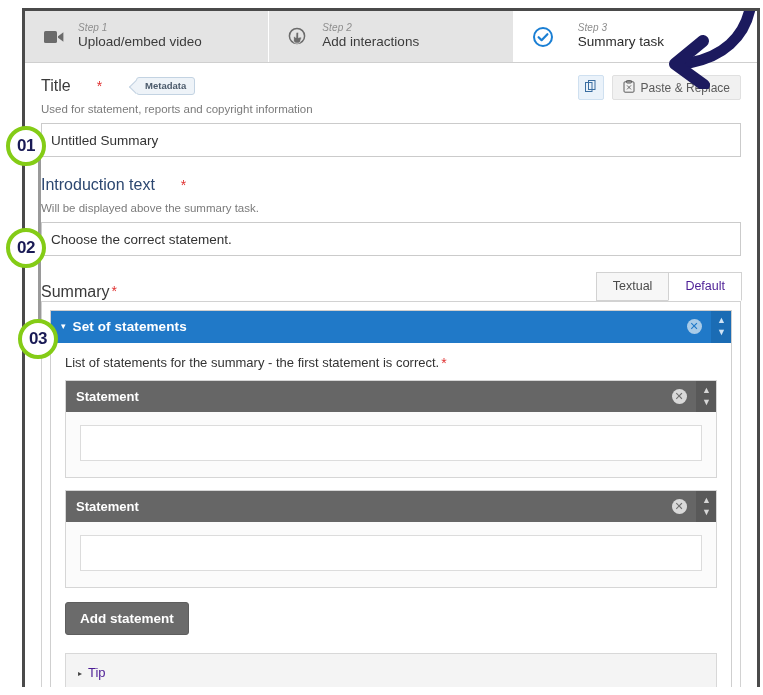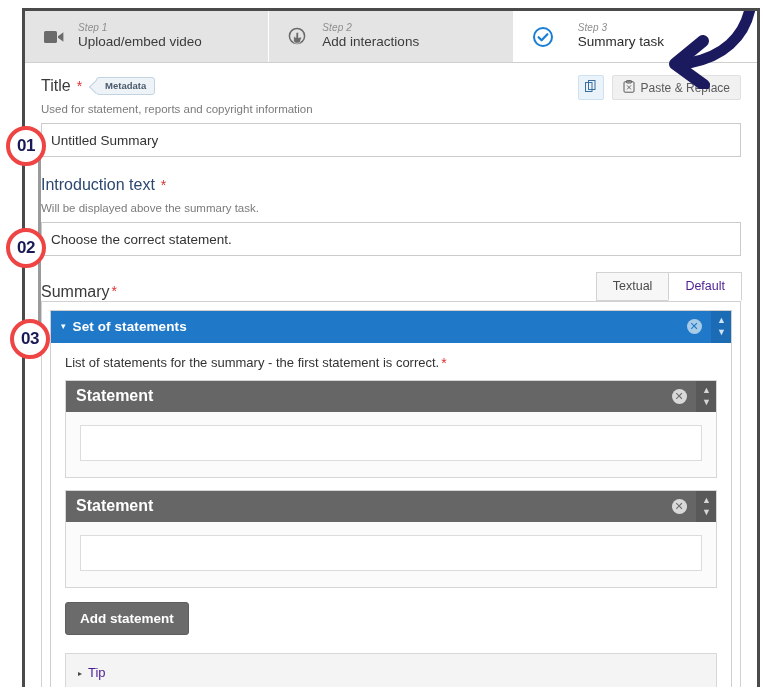--- a/index.html
+++ b/index.html
@@ -80,21 +80,21 @@
   
   .editor-body {
     padding: 12px 16px 0 16px;
     background: #ffffff;
     position: relative;
   }
 
   .field-head {
     display: flex;
     align-items: center;
-    gap: 4px;
+    gap: 24px;
     min-height: 22px;
   }
   .field-title {
     font-size: 16px;
     color: #2c4770;
     font-weight: 400;
   }
   .field-title.plain { color: #3a3a3a; }
   .req {
     color: #e03131;
@@ -298,21 +298,21 @@
   .card-head {
     display: flex;
     align-items: center;
     background: #666666;
     color: #ffffff;
     height: 31px;
     padding-left: 10px;
     cursor: pointer;
   }
   .card-title {
-    font-size: 16px;
+    font-size: 13px;
     font-weight: bold;
   }
   .card-head .x-circle {
     background: #d9d9d9;
     color: #6e6e6e;
   }
   .card-head .arrows {
     background: #595959;
     border-left: 1px solid #595959;
   }
@@ -372,34 +372,34 @@
     width: 3px;
     height: 205px;
     background: #9a9a9a;
     z-index: 5;
   }
   .badge {
     position: absolute;
     width: 40px; height: 40px;
     border-radius: 50%;
     background: #ffffff;
-    border: 4px solid #ef4444;
+    border: 4px solid #84cc16;
     color: #191a55;
     font-size: 17px;
     font-weight: bold;
     font-family: "Liberation Sans", sans-serif;
     display: flex;
     align-items: center;
     justify-content: center;
     z-index: 6;
     letter-spacing: -.4px;
   }
   #badge-01 { left: 6px; top: 126px; }
   #badge-02 { left: 6px; top: 228px; }
-  #badge-03 { left: 10px; top: 319px; }
+  #badge-03 { left: 18px; top: 319px; }
 
   
   .anno-arrow {
     position: absolute;
     right: 0px; top: -4px;
     width: 146px; height: 82px;
     z-index: 7;
     pointer-events: none;
   }
 </style>

